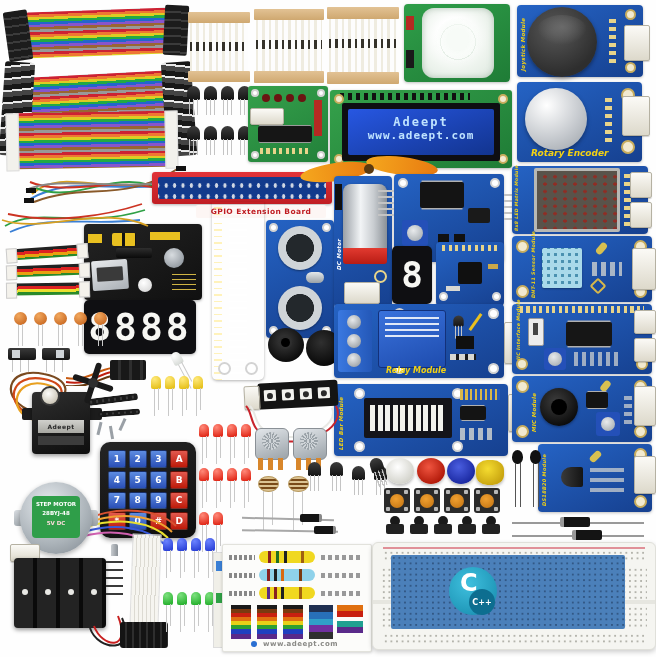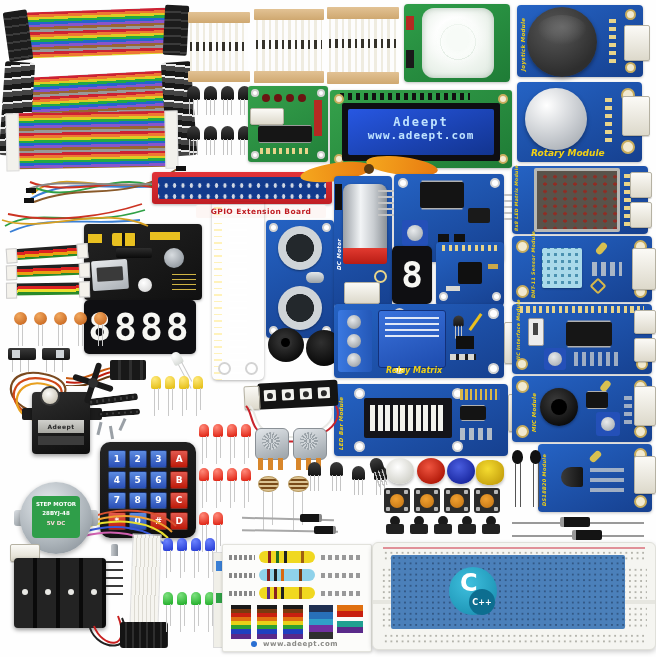--- a/index.html
+++ b/index.html
@@ -153,21 +153,21 @@
       <div class="p" style="left:10px;top:8px;width:50px;height:30px;border-radius:50%;background:radial-gradient(ellipse at 50% 40%,#6a6a6a,transparent 70%);"></div>
     </div>
   </div>
   <div class="jst" style="left:624px;top:25px;width:24px;height:34px;"></div>
 
   <div class="pcbd" style="left:517px;top:82px;width:125px;height:80px;">
     <div class="pad" style="left:104px;top:6px;width:14px;height:14px;"></div>
     <div class="pad" style="left:104px;top:58px;width:14px;height:14px;"></div>
     <div class="p" style="left:88px;top:16px;width:7px;height:48px;background:repeating-linear-gradient(180deg,#e8d48a 0 4px,transparent 4px 8px);"></div>
     <div class="p" style="left:8px;top:6px;width:62px;height:62px;border-radius:50%;background:radial-gradient(circle at 35% 28%,#ffffff,#c2c6cb 60%,#9aa0a6);box-shadow:0 2px 4px rgba(0,0,0,.35);"></div>
-    <span class="hlab" style="left:14px;top:66px;font-size:9px;">Rotary Module</span>
+    <span class="hlab" style="left:14px;top:66px;font-size:9px;">Rotary Encoder</span>
   </div>
   <div class="jst" style="left:622px;top:96px;width:26px;height:38px;"></div>
 
   <div style="left:152px;top:172px;width:180px;height:208px;">
     <div class="p" style="left:0;top:0;width:180px;height:32px;background:linear-gradient(180deg,#e03338,#c01d23);border-radius:3px;box-shadow:0 1px 3px rgba(0,0,0,.3);">
       <div class="p" style="left:6px;top:5px;width:168px;height:22px;background:#123a8c;border-radius:2px;
         background-image:radial-gradient(#cfd6e2 1.5px,transparent 2px);background-size:8.4px 11px;background-position:4px 3px;"></div>
     </div>
     <div class="p" style="left:44px;top:33px;width:130px;height:13px;background:#fdf6f4;border-radius:2px;display:flex;align-items:center;justify-content:center;">
       <span style="color:#c01d23;font:700 7.5px 'DejaVu Sans',sans-serif;letter-spacing:.4px;">GPIO Extension Board</span>
@@ -337,21 +337,21 @@
       <div class="p" style="left:9px;top:24px;width:14px;height:14px;border-radius:50%;background:radial-gradient(circle at 40% 35%,#e8eaec,#8a9096);"></div>
       <div class="p" style="left:9px;top:43px;width:14px;height:14px;border-radius:50%;background:radial-gradient(circle at 40% 35%,#e8eaec,#8a9096);"></div>
     </div>
     <div class="p" style="left:44px;top:6px;width:66px;height:56px;background:linear-gradient(160deg,#3a72dc,#1e4cae);border:1px solid #13317a;border-radius:3px;">
       <div class="p" style="left:6px;top:6px;width:54px;height:22px;background:repeating-linear-gradient(180deg,rgba(255,255,255,.85) 0 2px,transparent 2px 6px);"></div>
     </div>
     <div class="to92" style="left:118px;top:10px;transform:scale(.8);"></div>
     <div class="p" style="left:140px;top:8px;width:3px;height:20px;background:#e8c020;transform:rotate(35deg);"></div>
     <div class="p" style="left:122px;top:32px;width:18px;height:13px;background:#101010;"></div>
     <div class="p" style="left:116px;top:50px;width:26px;height:6px;background:repeating-linear-gradient(90deg,#d8d8d2 0 6px,#1a1a1a 6px 9px);"></div>
-    <span class="hlab" style="left:52px;top:62px;">Relay Matrix</span>
+    <span class="hlab" style="left:52px;top:62px;">Relay Module</span>
   </div>
   <div class="jst" style="left:504px;top:322px;width:22px;height:40px;"></div>
 
   <div class="pcbd" style="left:334px;top:384px;width:174px;height:72px;">
     <div class="holeW" style="left:20px;top:4px;width:11px;height:11px;"></div>
     <div class="holeW" style="left:118px;top:4px;width:11px;height:11px;"></div>
     <div class="holeW" style="left:20px;top:57px;width:11px;height:11px;"></div>
     <div class="holeW" style="left:118px;top:57px;width:11px;height:11px;"></div>
     <span class="vlab" style="left:4px;top:8px;height:58px;">LED Bar Module</span>
     <div class="p" style="left:30px;top:14px;width:88px;height:40px;background:#14141a;border-radius:2px;">

